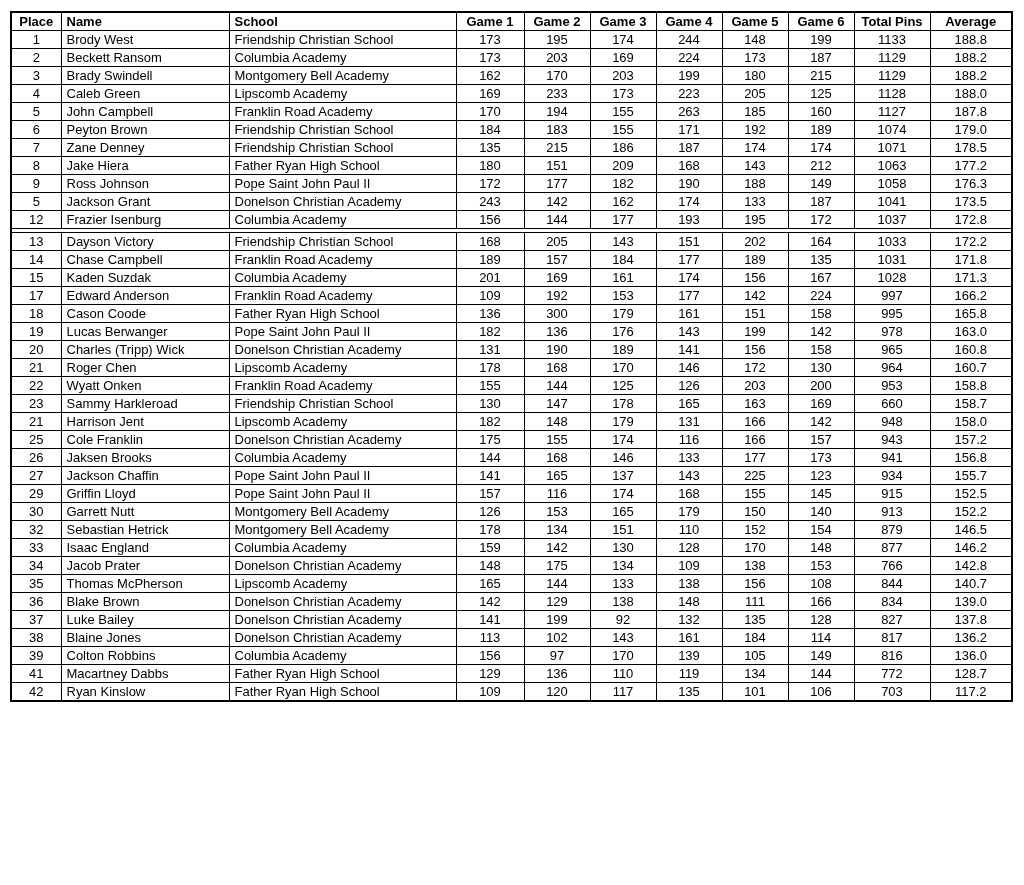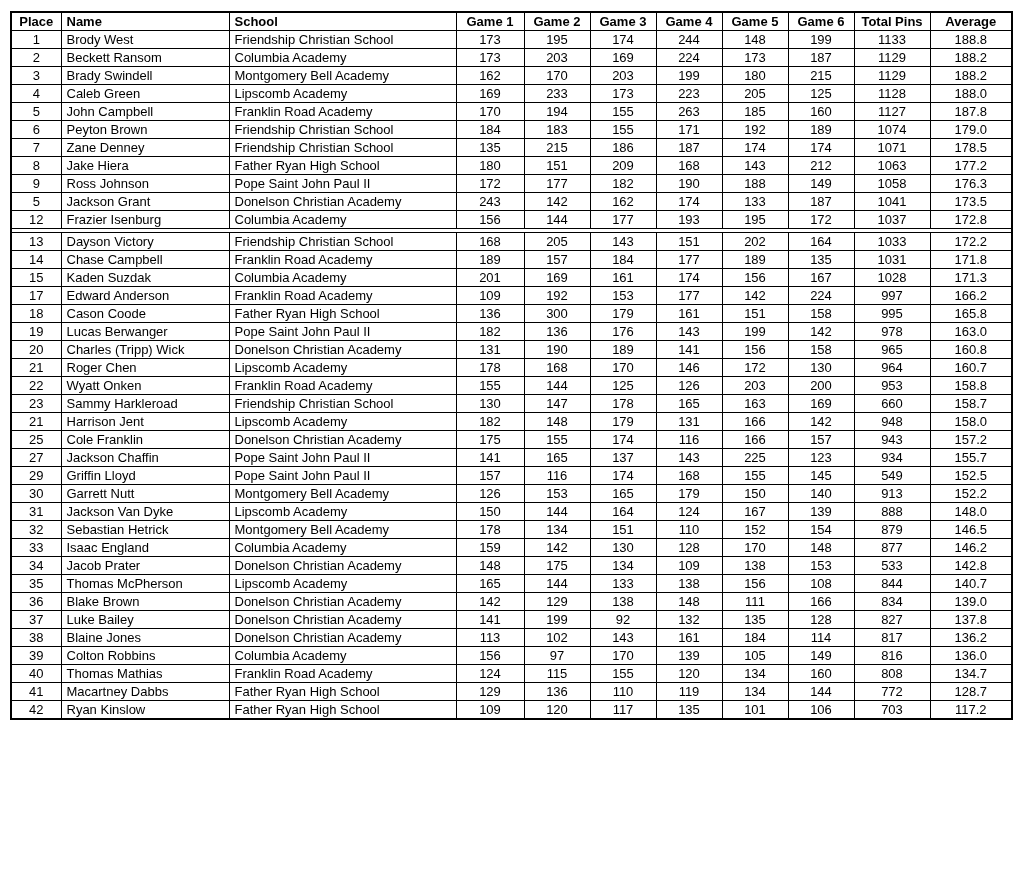--- a/index.html
+++ b/index.html
@@ -392,20 +392,33 @@
           <td>175</td>
           <td>155</td>
           <td>174</td>
           <td>116</td>
           <td>166</td>
           <td>157</td>
           <td>943</td>
           <td>157.2</td>
         </tr>
         <tr>
+          <td>26</td>
+          <td>Jaksen Brooks</td>
+          <td>Columbia Academy</td>
+          <td>144</td>
+          <td>168</td>
+          <td>146</td>
+          <td>133</td>
+          <td>177</td>
+          <td>173</td>
+          <td>941</td>
+          <td>156.8</td>
+        </tr>
+        <tr>
           <td>27</td>
           <td>Jackson Chaffin</td>
           <td>Pope Saint John Paul II</td>
           <td>141</td>
           <td>165</td>
           <td>137</td>
           <td>143</td>
           <td>225</td>
           <td>123</td>
           <td>934</td>
@@ -414,50 +427,37 @@
         <tr>
           <td>29</td>
           <td>Griffin Lloyd</td>
           <td>Pope Saint John Paul II</td>
           <td>157</td>
           <td>116</td>
           <td>174</td>
           <td>168</td>
           <td>155</td>
           <td>145</td>
-          <td>549</td>
+          <td>915</td>
           <td>152.5</td>
         </tr>
         <tr>
           <td>30</td>
           <td>Garrett Nutt</td>
           <td>Montgomery Bell Academy</td>
           <td>126</td>
           <td>153</td>
           <td>165</td>
           <td>179</td>
           <td>150</td>
           <td>140</td>
           <td>913</td>
           <td>152.2</td>
         </tr>
         <tr>
-          <td>31</td>
-          <td>Jackson Van Dyke</td>
-          <td>Lipscomb Academy</td>
-          <td>150</td>
-          <td>144</td>
-          <td>164</td>
-          <td>124</td>
-          <td>167</td>
-          <td>139</td>
-          <td>888</td>
-          <td>148.0</td>
-        </tr>
-        <tr>
           <td>32</td>
           <td>Sebastian Hetrick</td>
           <td>Montgomery Bell Academy</td>
           <td>178</td>
           <td>134</td>
           <td>151</td>
           <td>110</td>
           <td>152</td>
           <td>154</td>
           <td>879</td>
@@ -479,21 +479,21 @@
         <tr>
           <td>34</td>
           <td>Jacob Prater</td>
           <td>Donelson Christian Academy</td>
           <td>148</td>
           <td>175</td>
           <td>134</td>
           <td>109</td>
           <td>138</td>
           <td>153</td>
-          <td>533</td>
+          <td>766</td>
           <td>142.8</td>
         </tr>
         <tr>
           <td>35</td>
           <td>Thomas McPherson</td>
           <td>Lipscomb Academy</td>
           <td>165</td>
           <td>144</td>
           <td>133</td>
           <td>138</td>
@@ -548,33 +548,20 @@
           <td>156</td>
           <td>97</td>
           <td>170</td>
           <td>139</td>
           <td>105</td>
           <td>149</td>
           <td>816</td>
           <td>136.0</td>
         </tr>
         <tr>
-          <td>40</td>
-          <td>Thomas Mathias</td>
-          <td>Franklin Road Academy</td>
-          <td>124</td>
-          <td>115</td>
-          <td>155</td>
-          <td>120</td>
-          <td>134</td>
-          <td>160</td>
-          <td>808</td>
-          <td>134.7</td>
-        </tr>
-        <tr>
           <td>41</td>
           <td>Macartney Dabbs</td>
           <td>Father Ryan High School</td>
           <td>129</td>
           <td>136</td>
           <td>110</td>
           <td>119</td>
           <td>134</td>
           <td>144</td>
           <td>772</td>

